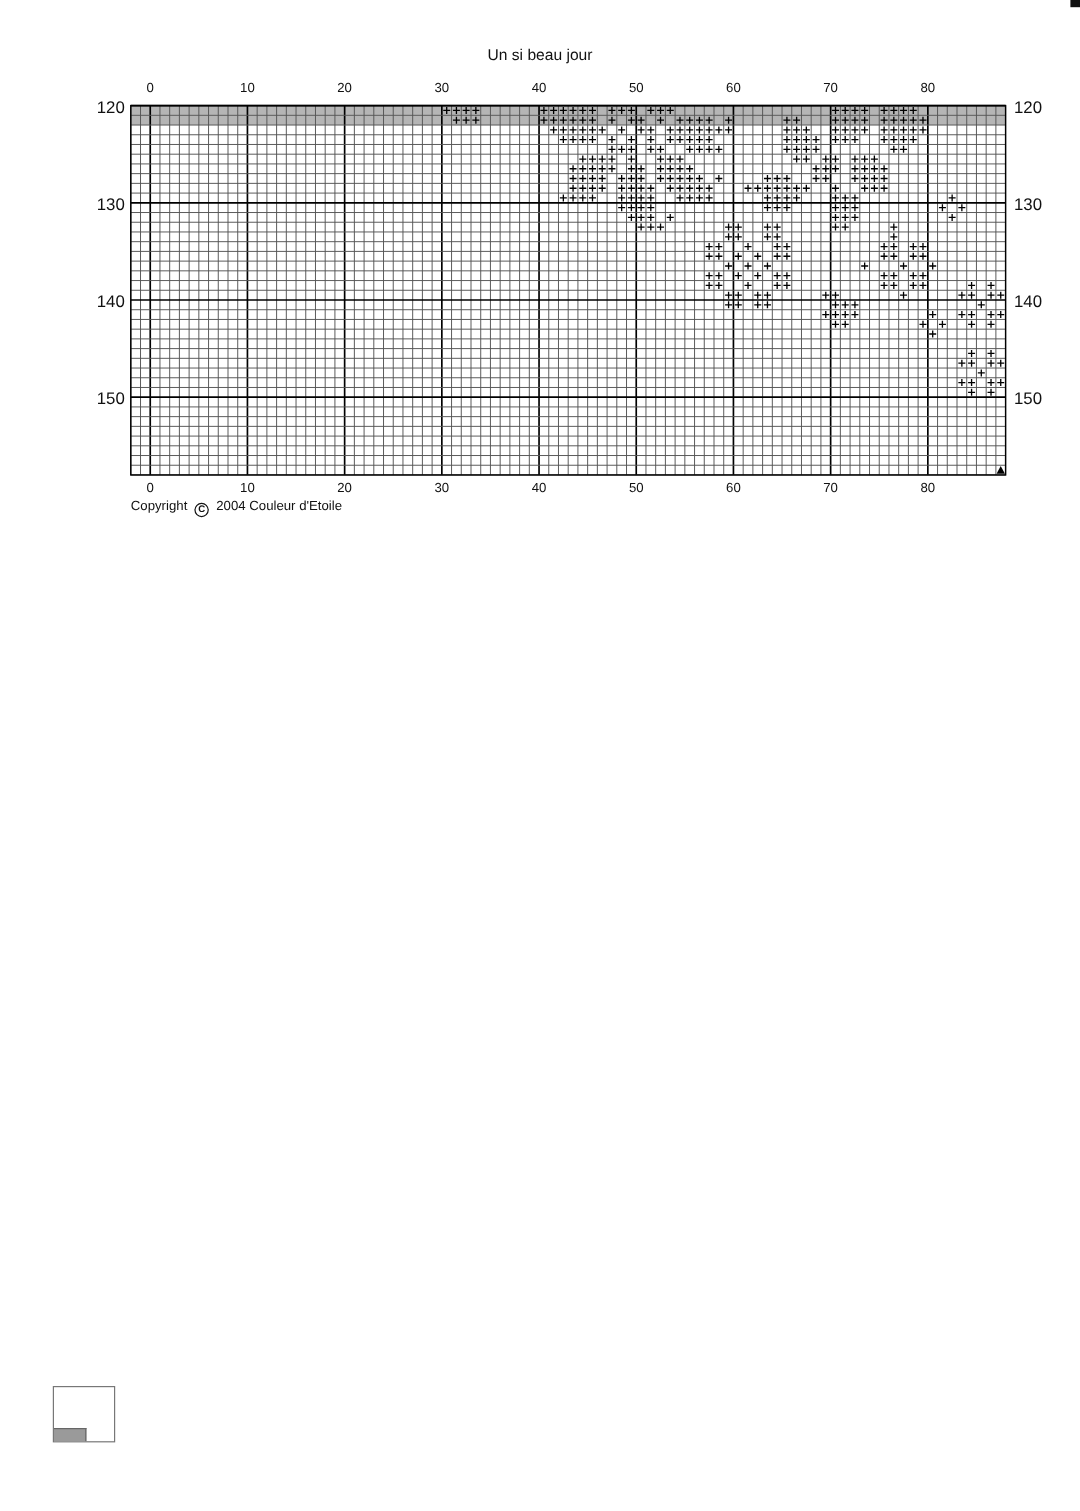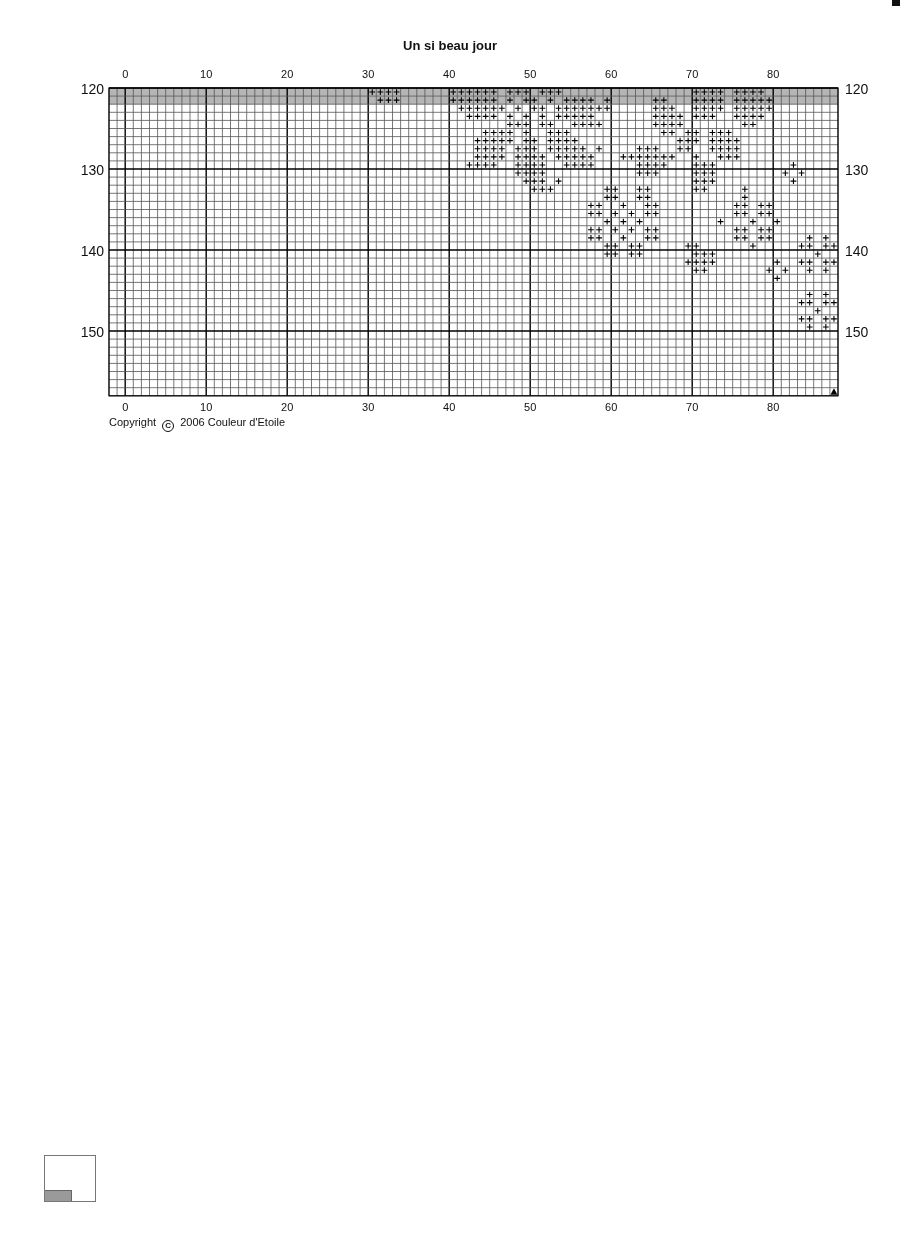--- a/index.html
+++ b/index.html
@@ -1,19 +1,19 @@
 <!DOCTYPE html>
 <html><head>
 <meta charset="utf-8">
 <style>
   html, body { margin: 0; padding: 0; background: #ffffff; }
   body { width: 900px; height: 1259px; position: relative; overflow: hidden;
          font-family: "Liberation Sans", sans-serif; color: #111; }
   .title { position: absolute; left: 0; width: 900px; top: 38px; text-align: center;
-           font-weight: bold; font-size: 13px; }
+           font-weight: normal; font-size: 13px; }
   .axis-label { position: absolute; font-size: 11px; transform: translateX(-50%); }
   .row-label { position: absolute; font-size: 14px; }
   .row-label.left { text-align: right; width: 30px; }
   #grid-svg { position: absolute; left: 0; top: 0; }
   .copyright { position: absolute; left: 109px; top: 416px; font-size: 11px; }
   .copyright .c-icon { display: inline-block; width: 10px; height: 10px; border: 1.6px solid #111;
            border-radius: 50%; font-size: 8px; line-height: 10px; text-align: center;
            vertical-align: -2px; margin: 0 3px; font-weight: bold; }
   .page-thumb { position: absolute; left: 44px; top: 1155px; width: 52px; height: 47px;
            border: 1px solid #777; box-sizing: border-box; }
@@ -543,18 +543,18 @@
     <line x1="109" y1="379.59999999999997" x2="838" y2="379.59999999999997" stroke="#555555" stroke-width="0.8"></line>
     <line x1="109" y1="387.7" x2="838" y2="387.7" stroke="#555555" stroke-width="0.8"></line>
     <line x1="109" y1="395.8" x2="838" y2="395.8" stroke="#555555" stroke-width="0.8"></line>
     <rect x="109" y="88" width="729" height="307.8" fill="none" stroke="#000" stroke-width="1.2"></rect>
     <path d="M833.9499999999999 388.25L837.4499999999999 394.75L830.4499999999999 394.75Z" fill="#000"></path>
   </svg>
 
 <div class="copyright">
   <span>Copyright</span>
   <span class="c-icon">C</span>
-  <span>2006 Couleur d'Etoile</span>
+  <span>2004 Couleur d'Etoile</span>
 </div>
 
 <div class="page-thumb">
   <div class="fill"></div>
 </div>
 
 </body></html>

